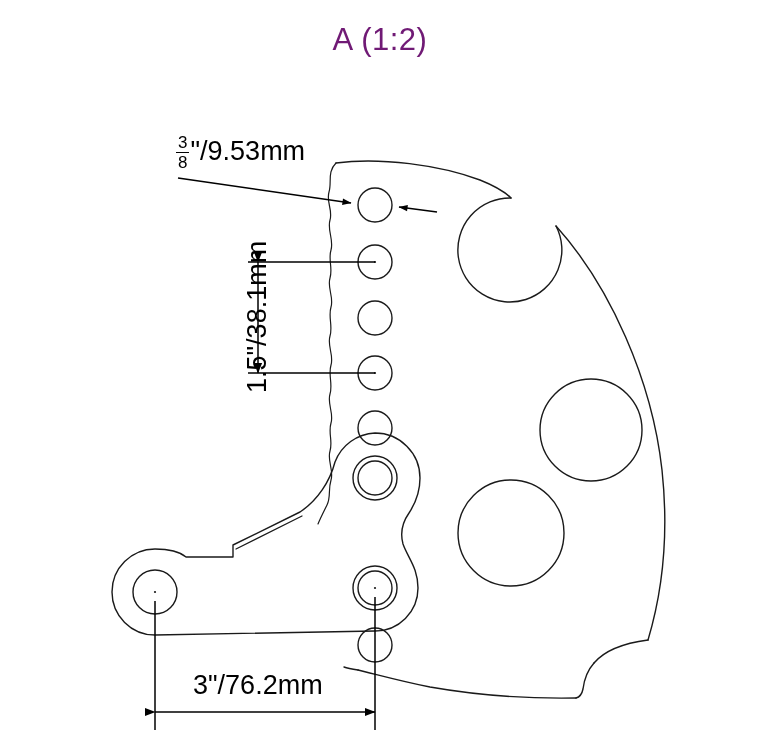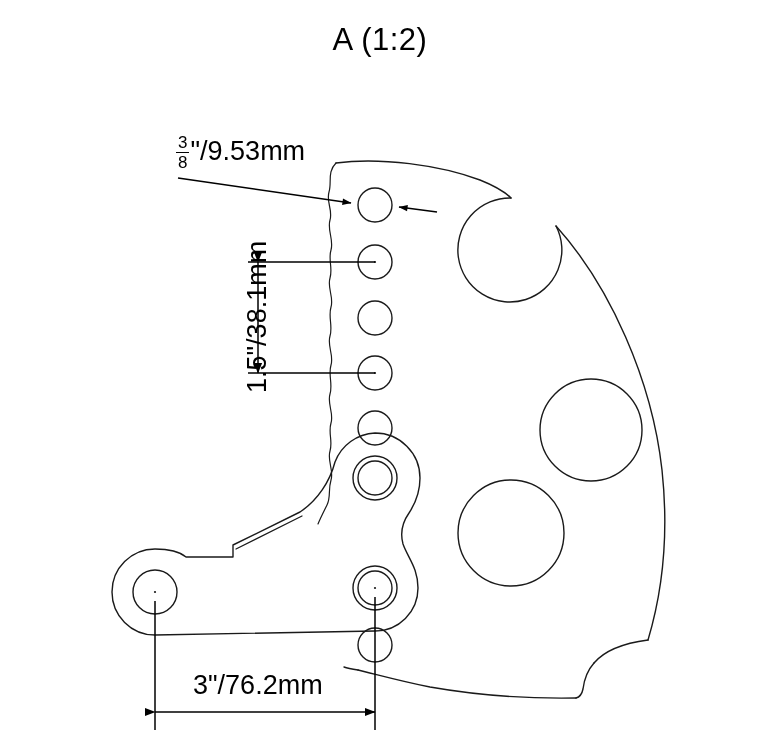--- a/index.html
+++ b/index.html
@@ -31,21 +31,21 @@
   }
   .view-title {
     position: absolute;
     left: 0;
     top: 22px;
     width: 760px;
     text-align: center;
     font-size: 31px;
     font-family: "Liberation Sans", sans-serif;
     letter-spacing: 0.5px;
-    color: #000000;
+    color: #701a75;
     white-space: nowrap;
   }
   
   .dim-text {
     position: absolute;
     font-family: "Liberation Sans", sans-serif;
     color: #000000;
     white-space: nowrap;
     line-height: 1;
   }

